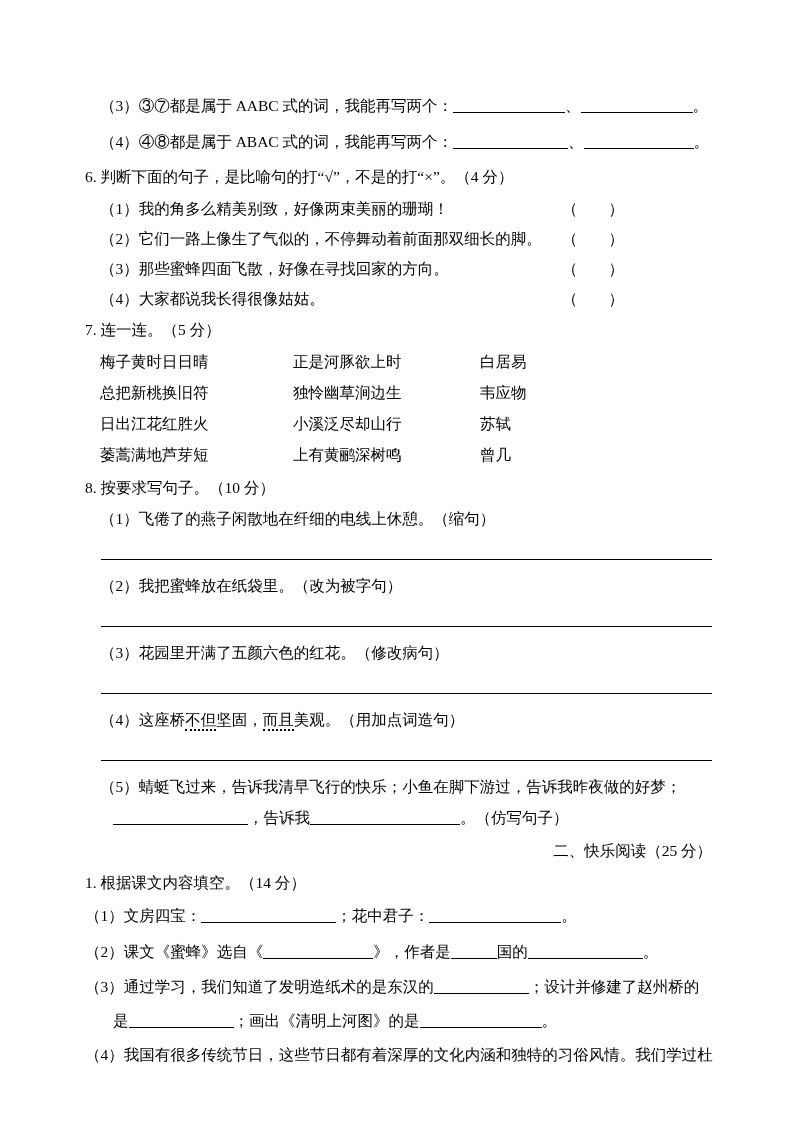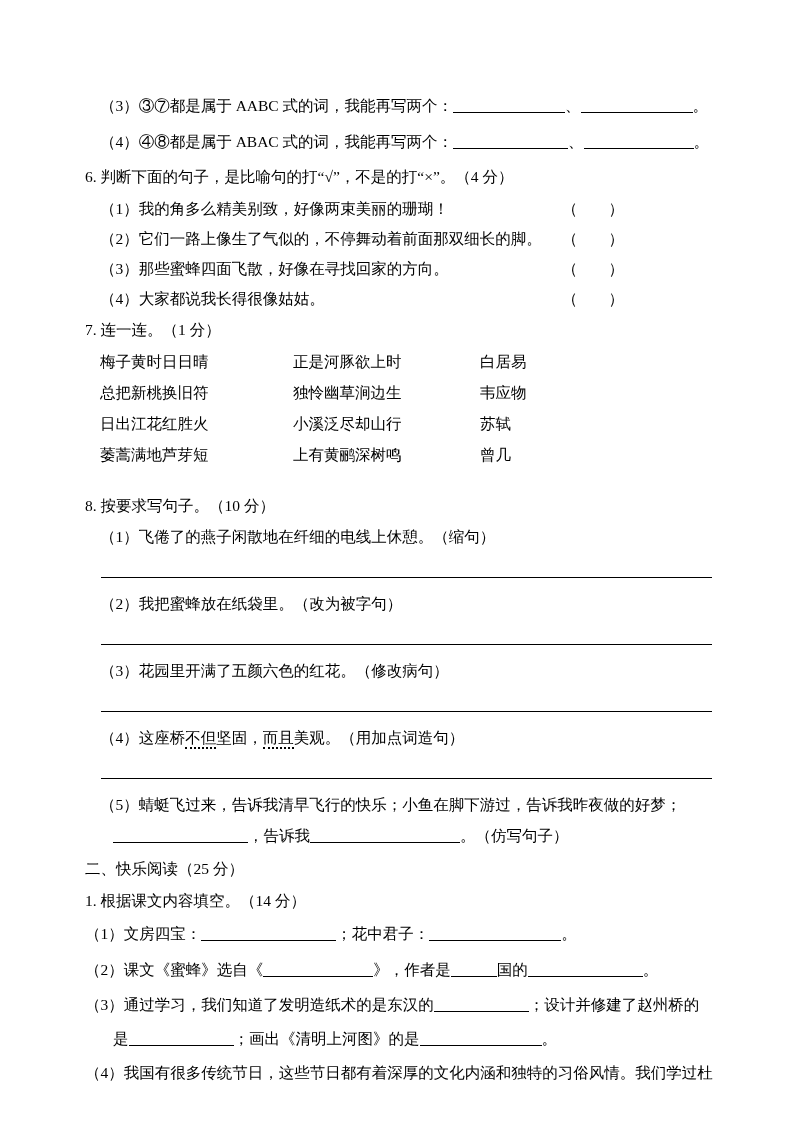--- a/index.html
+++ b/index.html
@@ -14,22 +14,22 @@
     font-family: "Liberation Serif", "DejaVu Serif", serif;
     font-size: 15.5px;
     overflow: hidden;
   }
   .line { line-height: 30px; white-space: nowrap; }
   .lh36 { line-height: 36px; }
   .lh34 { line-height: 34px; }
   .lh32 { line-height: 32px; }
   .indent { margin-left: 15px; }
   .indent2 { margin-left: 28px; }
-  .center { text-align: left; }
-  .mt6 { margin-top: 20px; }
+  .center { text-align: right; }
+  .mt6 { margin-top: 2px; }
   .blank {
     display: inline-block;
     height: 15px;
     border-bottom: 1px solid #000;
     vertical-align: -2px;
   }
   .w45 { width: 46px; }
   .w95 { width: 95px; }
   .w105 { width: 105px; }
   .w110 { width: 110px; }
@@ -63,21 +63,21 @@
   <div class="line lh36 indent"><span>（3）③⑦都是属于 AABC 式的词，我能再写两个：</span><span class="blank w112"></span><span>、</span><span class="blank w112"></span><span>。</span></div>
 
   <div class="line lh36 indent"><span>（4）④⑧都是属于 ABAC 式的词，我能再写两个：</span><span class="blank w115"></span><span>、</span><span class="blank w110"></span><span>。</span></div>
 
   <div class="line lh34">6. 判断下面的句子，是比喻句的打“√”，不是的打“×”。（4 分）</div>
   <div class="line indent judge"><span>（1）我的角多么精美别致，好像两束美丽的珊瑚！</span><span class="bracket">（　　）</span></div>
   <div class="line indent judge"><span>（2）它们一路上像生了气似的，不停舞动着前面那双细长的脚。</span><span class="bracket">（　　）</span></div>
   <div class="line indent judge"><span>（3）那些蜜蜂四面飞散，好像在寻找回家的方向。</span><span class="bracket">（　　）</span></div>
   <div class="line indent judge"><span>（4）大家都说我长得很像姑姑。</span><span class="bracket">（　　）</span></div>
 
-  <div class="line lh32">7. 连一连。（1 分）</div>
+  <div class="line lh32">7. 连一连。（5 分）</div>
   <div class="match-row">
       <span>梅子黄时日日晴</span>
       <span>正是河豚欲上时</span>
       <span>白居易</span>
     </div>
   <div class="match-row">
       <span>总把新桃换旧符</span>
       <span>独怜幽草涧边生</span>
       <span>韦应物</span>
     </div>

